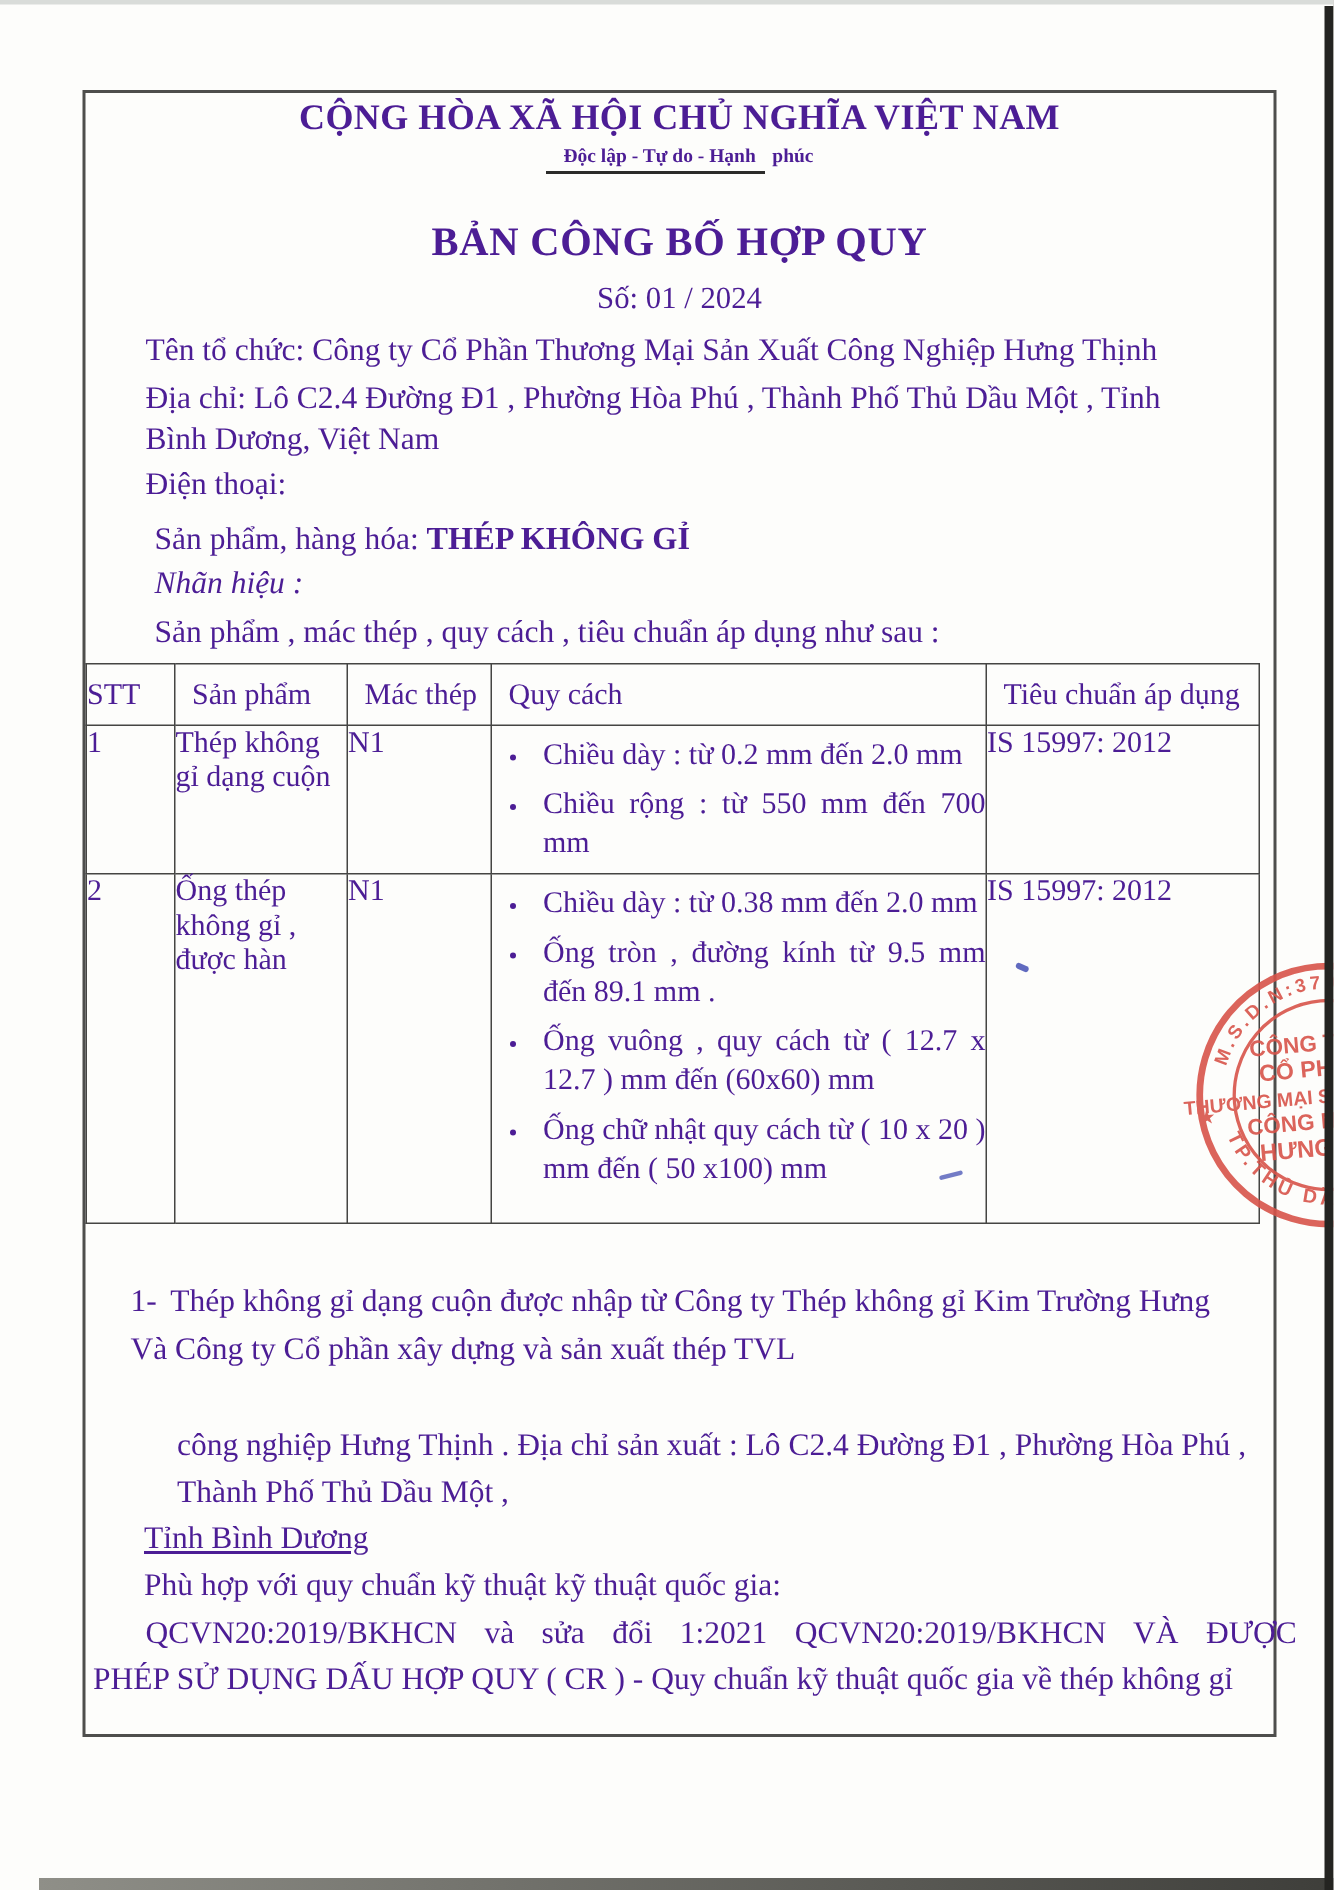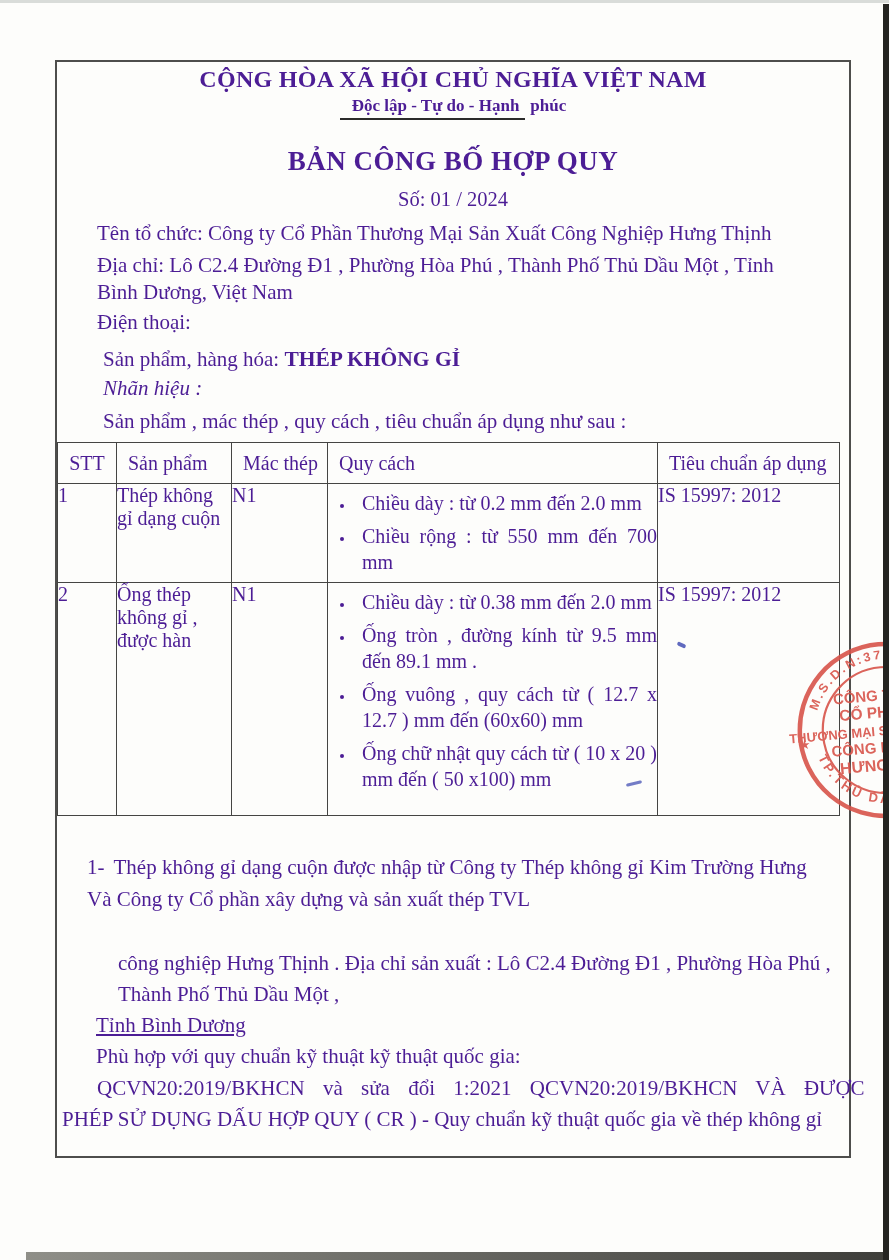--- a/index.html
+++ b/index.html
@@ -12,21 +12,21 @@
   }
   
   .scan-top{position:absolute;left:0;top:0;width:889px;height:3px;background:#d9dcd9;}
   .scan-right{position:absolute;left:883px;top:4px;width:6px;height:1256px;background:#242421;z-index:30;}
   .scan-bottom{position:absolute;left:26px;top:1252px;width:863px;height:8px;background:linear-gradient(to right,#8f8f88,#3e3e3a);z-index:29;}
   
   .frame{position:absolute;left:55px;top:60px;width:792px;height:1094px;border:2px solid #4e4e4c;}
   
   .hline{position:absolute;left:55px;width:796px;text-align:center;white-space:nowrap;}
   .national{top:66px;font-size:24px;font-weight:bold;letter-spacing:.3px;}
-  .motto{top:96px;font-size:17px;font-weight:bold;}
+  .motto{top:96px;font-size:13px;font-weight:bold;}
   .motto .u{border-bottom:2.5px solid #2b2b2a;padding:0 6px 2px 12px;display:inline-block;}
   .motto .tail{margin-left:5px;}
   .doc-title{top:146px;font-size:27px;font-weight:bold;letter-spacing:.5px;}
   .doc-number{top:188px;font-size:20.5px;}
   
   .bline{position:absolute;font-size:21px;white-space:nowrap;}
   .org{left:97px;top:221px;}
   .addr1{left:97px;top:253px;}
   .addr2{left:97px;top:280px;}
   .phone{left:97px;top:310px;}
@@ -39,21 +39,21 @@
     position:absolute;left:57px;top:442px;width:782px;
     border-collapse:collapse;table-layout:fixed;
     font-size:20px;
   }
   table.spec td,table.spec th{
     border:1.5px solid #454543;vertical-align:top;
     font-weight:normal;text-align:left;padding:0;
   }
   table.spec tr.head{height:41px;}
   table.spec tr.head th{vertical-align:middle;padding-left:11px;font-size:20px;}
-  table.spec tr.head th.c{text-align:center;padding-left:0;}
+  table.spec tr.head th.c{padding-left:0;}
   table.spec tr.r1{height:99px;}
   table.spec tr.r2{height:233px;}
   td.stt{text-align:center;padding-top:9px;}
   td.name{padding:9px 9px 0 11px;text-align:justify;}
   td.grade{text-align:center;padding-top:9px;}
   td.spec-cell{padding:1px 8px 0 16px;}
   td.std{padding:9px 4px 0 10px;}
   .spec-cell ul{margin:6px 0 0 0;padding-left:27px;}
   .spec-cell li{
     padding-left:7px;margin-bottom:7px;line-height:26px;

